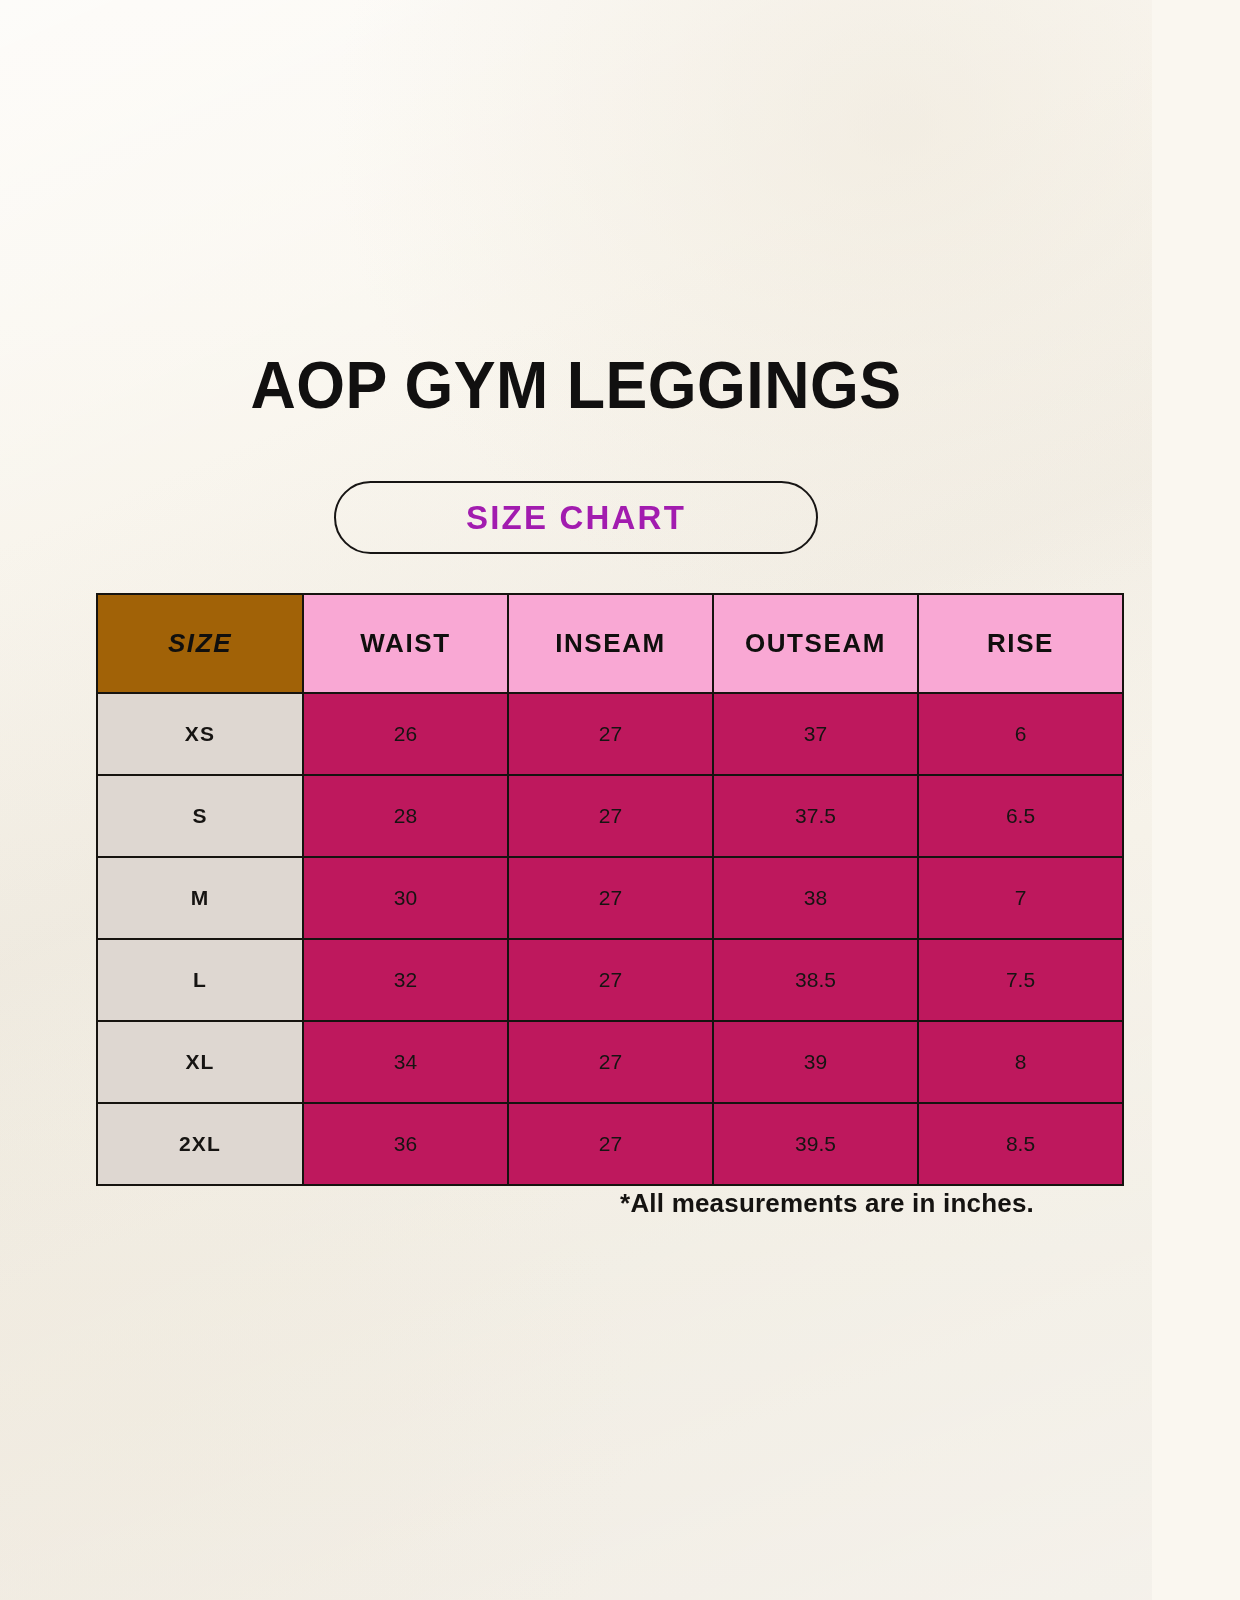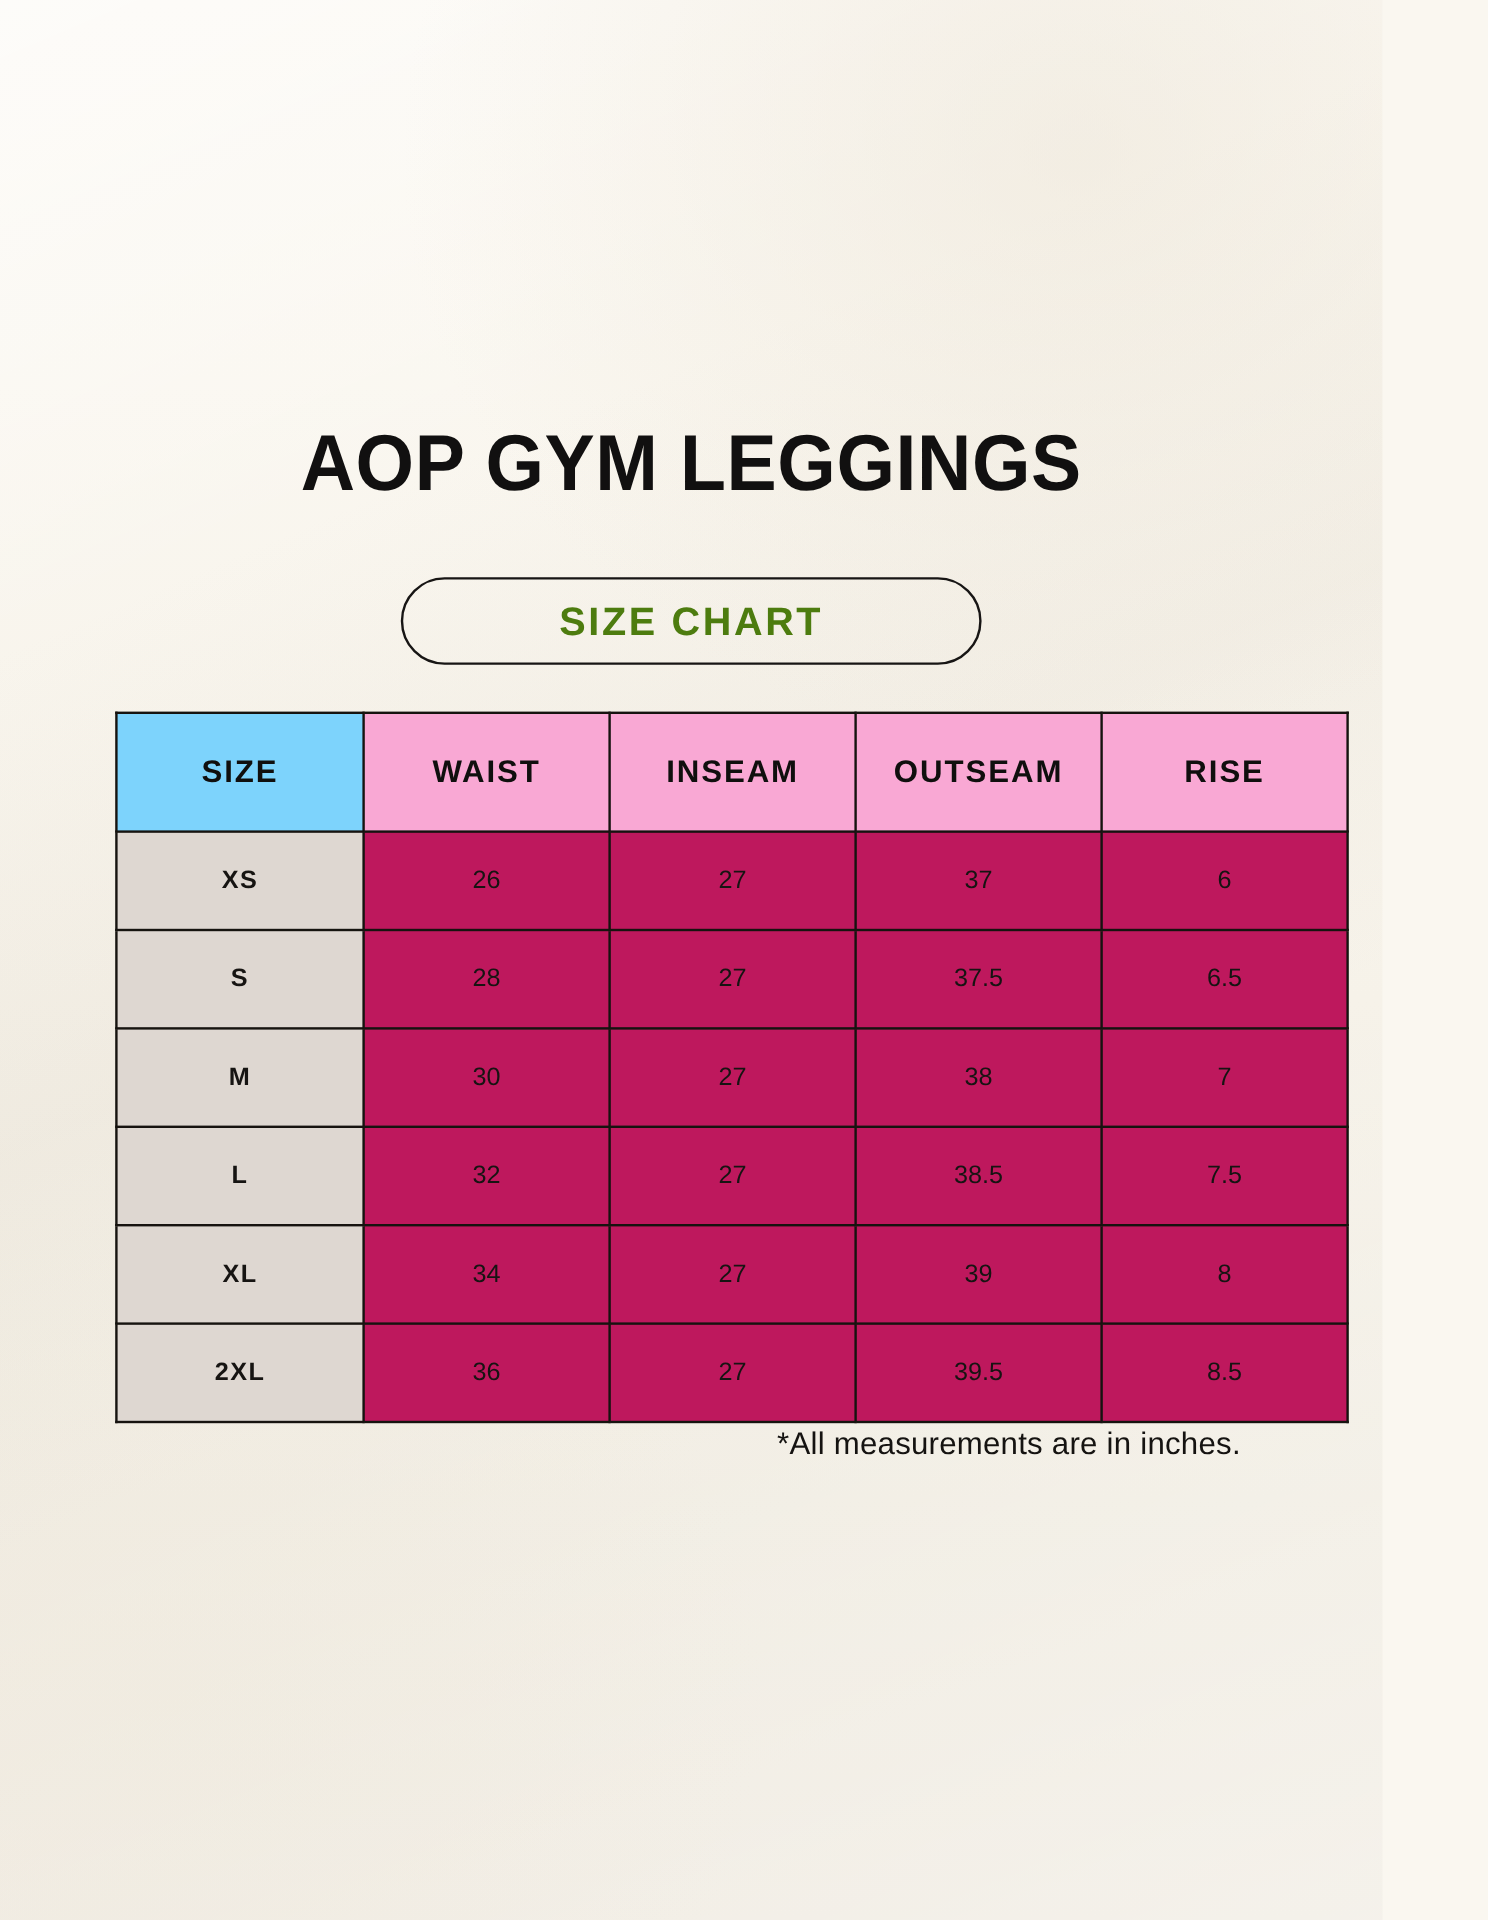--- a/index.html
+++ b/index.html
@@ -78,21 +78,21 @@
     width: 484px;
     height: 73px;
     border: 2.5px solid #171514;
     border-radius: 40px;
     display: flex;
     align-items: center;
     justify-content: center;
     font-size: 33px;
     font-weight: 700;
     letter-spacing: 2.2px;
-    color: #4d7c0f;
+    color: #a21caf;
     background: transparent;
   }
 
   
   .table-wrap {
     position: absolute;
     left: 96px;
     top: 593px;
     width: 1028px;
   }
@@ -108,21 +108,21 @@
     vertical-align: middle;
     padding: 0;
   }
   table.sizechart thead th {
     height: 99px;
     font-size: 26px;
     font-weight: 700;
     letter-spacing: 1.6px;
     color: #100f0e;
   }
-  th.h-size { background: #7dd3fc; width: 206px; }
+  th.h-size { background: #a16207; width: 206px; font-style: italic; }
   th.h-meas { background: #f9a8d4; }
 
   table.sizechart tbody td {
     height: 82px;
     font-size: 21px;
     color: #161412;
   }
   td.c-size {
     background: #ded7d1;
     font-weight: 700;
@@ -133,21 +133,21 @@
     background: #be185d;
     font-weight: 400;
   }
 
   
   .footnote {
     position: absolute;
     right: 118px;
     top: 1188px;
     font-size: 26px;
-    font-weight: 400;
+    font-weight: 700;
     color: #151311;
     letter-spacing: 0.2px;
     white-space: nowrap;
   }
 </style>
 </head>
 <body>
 
 <div id="page">
 

